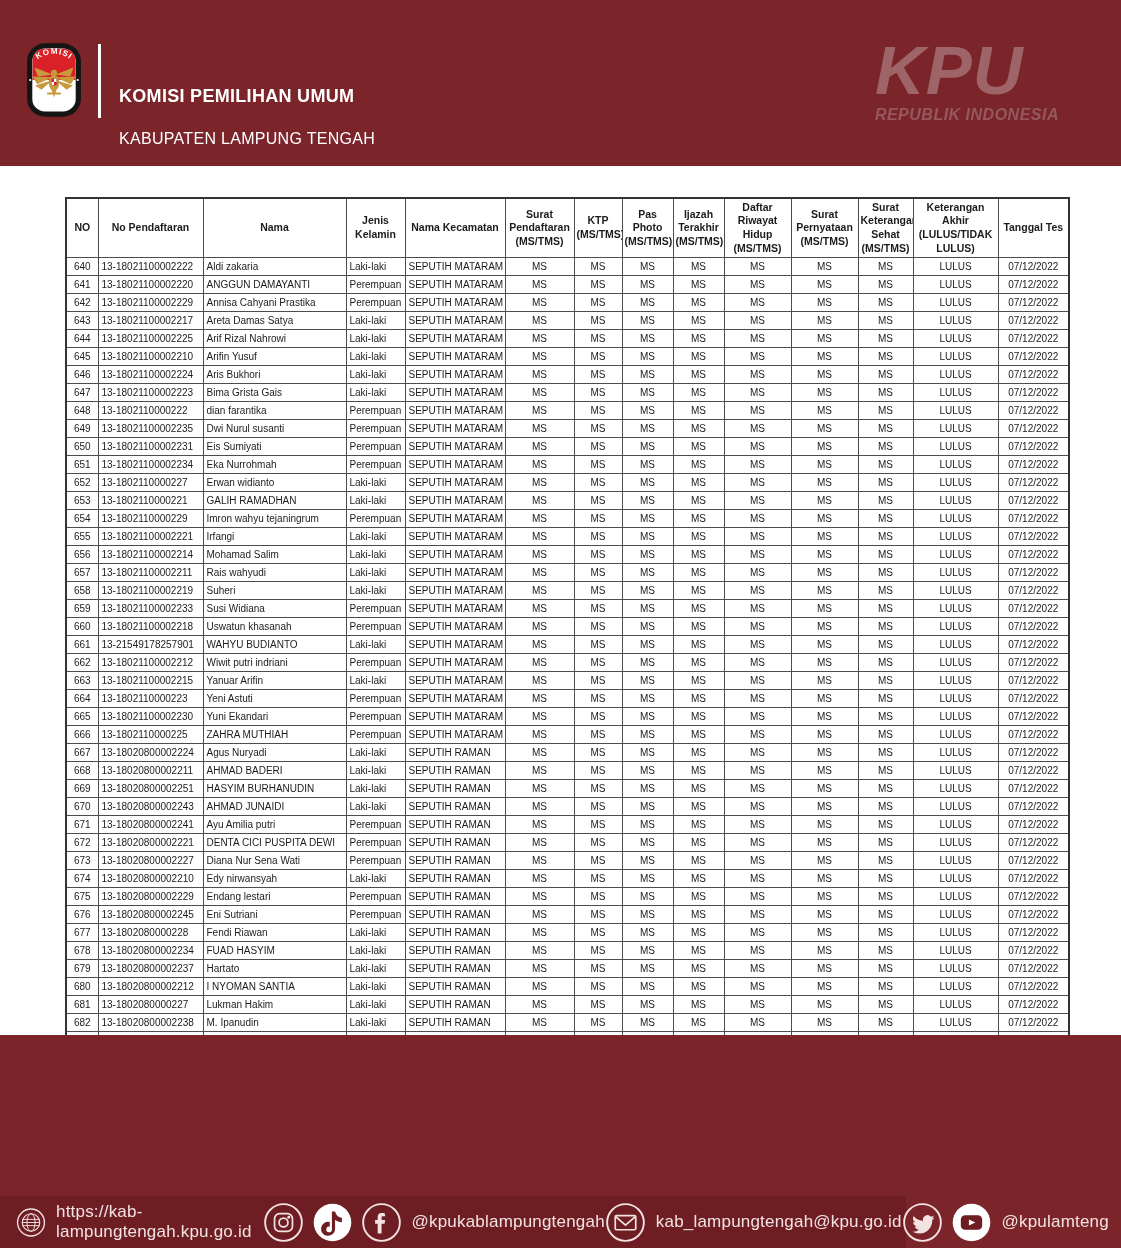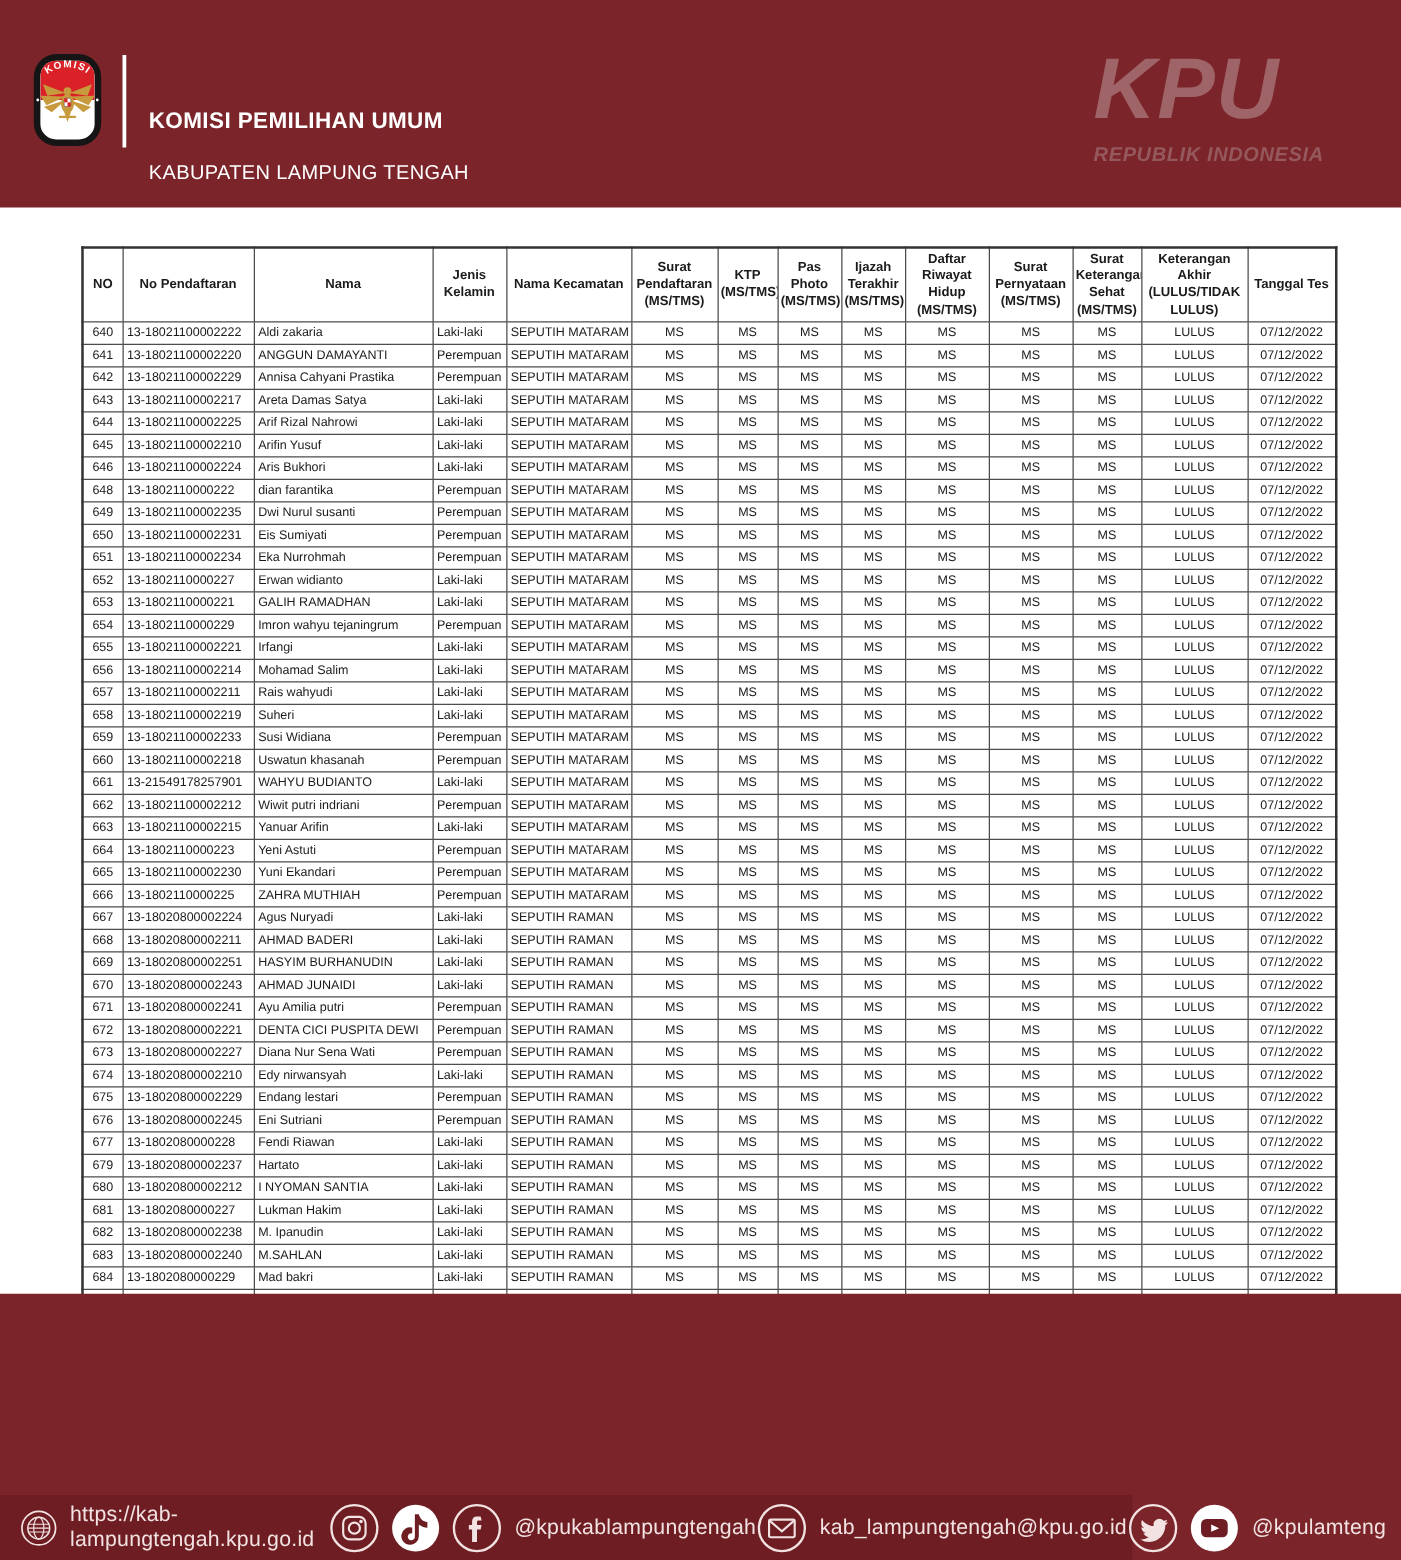--- a/index.html
+++ b/index.html
@@ -8,21 +8,21 @@
 
   
   .band-top{position:absolute;left:0;top:0;width:1121px;height:166px;background:#7b2429;}
   .logo-wrap{position:absolute;left:26px;top:42px;width:56px;height:76px;}
   .hdr-sep{position:absolute;left:98px;top:44px;width:3px;height:74px;background:#ffffff;}
   .hdr-text{position:absolute;left:119px;top:56px;color:#ffffff;}
   .hdr-title{font-size:18px;font-weight:bold;letter-spacing:.3px;margin-top:30px;}
   .hdr-sub{font-size:16px;margin-top:23px;letter-spacing:.3px;}
   .watermark{position:absolute;right:62px;top:36px;text-align:left;color:#9e6468;font-style:italic;line-height:1;}
   .wm-kpu{font-size:69px;font-weight:bold;letter-spacing:1px;}
-  .wm-sub{font-size:16px;font-weight:bold;margin-top:12px;letter-spacing:.5px;color:#95595d;}
+  .wm-sub{font-size:16px;font-weight:bold;margin-top:2px;letter-spacing:.5px;color:#95595d;}
 
   
   .table-wrap{position:absolute;left:65px;top:197px;}
   table{border-collapse:collapse;table-layout:fixed;width:1003px;background:#fff;}
   th,td{border:1px solid #4c4c4c;overflow:hidden;white-space:nowrap;color:#1b1b1b;}
   table{border:2px solid #333;}
   thead th{font-size:10.5px;font-weight:bold;text-align:center;vertical-align:middle;height:56px;line-height:1.3;padding:1px 2px;white-space:normal;}
   tbody td{height:15px;font-size:10px;line-height:1;padding:1px 3px;}
   td.left{text-align:left;}
   td.center{text-align:center;}
@@ -236,20 +236,36 @@
             <td class="center">MS</td>
             <td class="center">MS</td>
             <td class="center">MS</td>
             <td class="center">MS</td>
             <td class="center">MS</td>
             <td class="center">MS</td>
             <td class="center">LULUS</td>
             <td class="center">07/12/2022</td>
           </tr>
           <tr>
+            <td class="center">647</td>
+            <td class="left">13-18021100002223</td>
+            <td class="left">Bima Grista Gais</td>
+            <td class="left">Laki-laki</td>
+            <td class="left">SEPUTIH MATARAM</td>
+            <td class="center">MS</td>
+            <td class="center">MS</td>
+            <td class="center">MS</td>
+            <td class="center">MS</td>
+            <td class="center">MS</td>
+            <td class="center">MS</td>
+            <td class="center">MS</td>
+            <td class="center">LULUS</td>
+            <td class="center">07/12/2022</td>
+          </tr>
+          <tr>
             <td class="center">648</td>
             <td class="left">13-1802110000222</td>
             <td class="left">dian farantika</td>
             <td class="left">Perempuan</td>
             <td class="left">SEPUTIH MATARAM</td>
             <td class="center">MS</td>
             <td class="center">MS</td>
             <td class="center">MS</td>
             <td class="center">MS</td>
             <td class="center">MS</td>
@@ -703,20 +719,36 @@
             <td class="center">MS</td>
             <td class="center">MS</td>
             <td class="center">MS</td>
             <td class="center">LULUS</td>
             <td class="center">07/12/2022</td>
           </tr>
           <tr>
             <td class="center">677</td>
             <td class="left">13-1802080000228</td>
             <td class="left">Fendi Riawan</td>
+            <td class="left">Laki-laki</td>
+            <td class="left">SEPUTIH RAMAN</td>
+            <td class="center">MS</td>
+            <td class="center">MS</td>
+            <td class="center">MS</td>
+            <td class="center">MS</td>
+            <td class="center">MS</td>
+            <td class="center">MS</td>
+            <td class="center">MS</td>
+            <td class="center">LULUS</td>
+            <td class="center">07/12/2022</td>
+          </tr>
+          <tr>
+            <td class="center">678</td>
+            <td class="left">13-18020800002234</td>
+            <td class="left">FUAD HASYIM</td>
             <td class="left">Laki-laki</td>
             <td class="left">SEPUTIH RAMAN</td>
             <td class="center">MS</td>
             <td class="center">MS</td>
             <td class="center">MS</td>
             <td class="center">MS</td>
             <td class="center">MS</td>
             <td class="center">MS</td>
             <td class="center">MS</td>
             <td class="center">LULUS</td>

